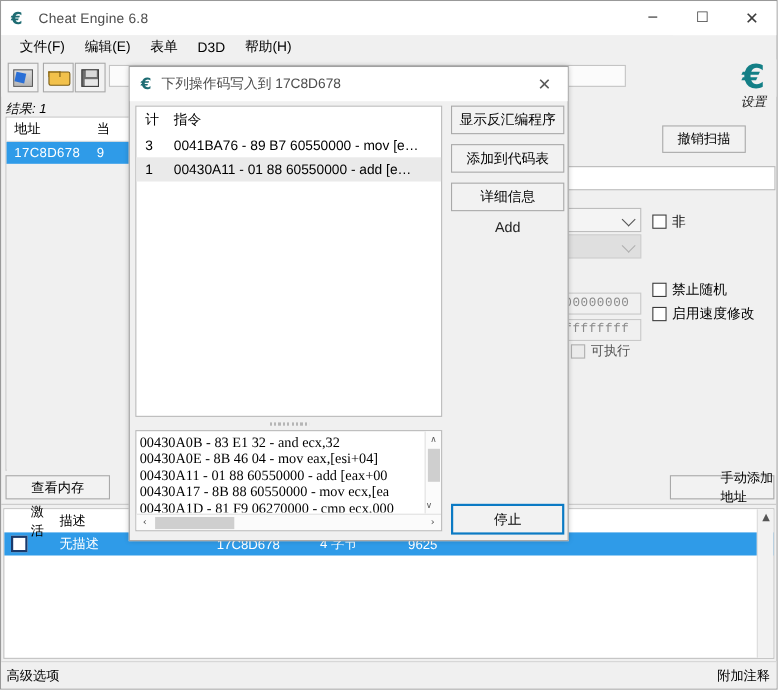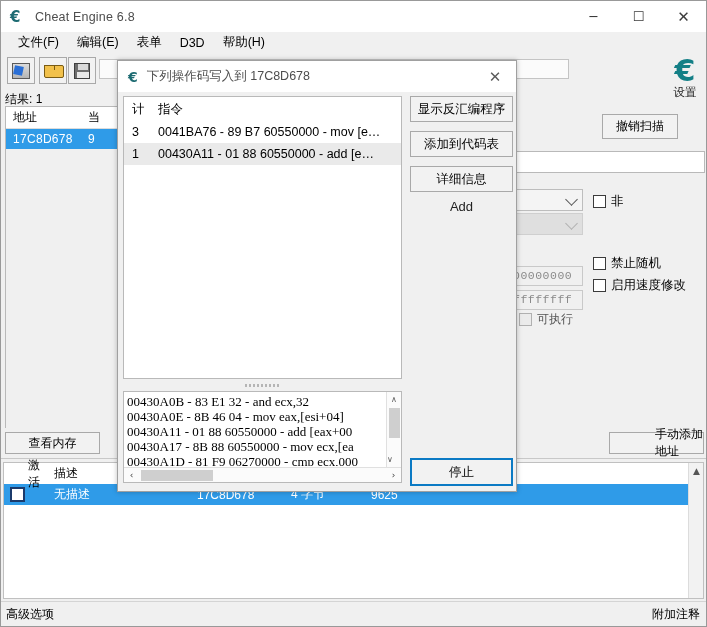--- a/index.html
+++ b/index.html
@@ -85,25 +85,25 @@
     font-size: 11.5px; color: #222; line-height: 18px; text-align: center;
     overflow: hidden; white-space: nowrap;
   }
   .settings-wrap {
     position: absolute; left: 662px; top: 55px; width: 44px; text-align: center;
   }
   .settings-glyph {
     font-size: 30px; line-height: 30px; color: #137f86; font-weight: bold;
     font-family: "DejaVu Sans", sans-serif;
   }
-  .settings-label { font-size: 11.5px; color: #222; margin-top: -1px; }
+  .settings-label { font-size: 11.5px; color: #222; margin-top: -1px; font-style: italic; }
 
   
   .results-label {
-    position: absolute; left: 4px; top: 90px; font-size: 12px; color: #000;
+    position: absolute; left: 4px; top: 90px; font-size: 12px; color: #000; font-style: italic;
   }
   .res-panel {
     position: absolute; left: 4px; top: 105px; width: 118px; height: 322px;
     border: 1px solid #b9b9b9; background: #ffffff;
   }
   .res-head {
     height: 22px; background: #ffffff; border-bottom: 1px solid #dcdcdc;
     display: flex; align-items: center; font-size: 12px;
   }
   .res-head .c1 { width: 82px; padding-left: 7px; }

